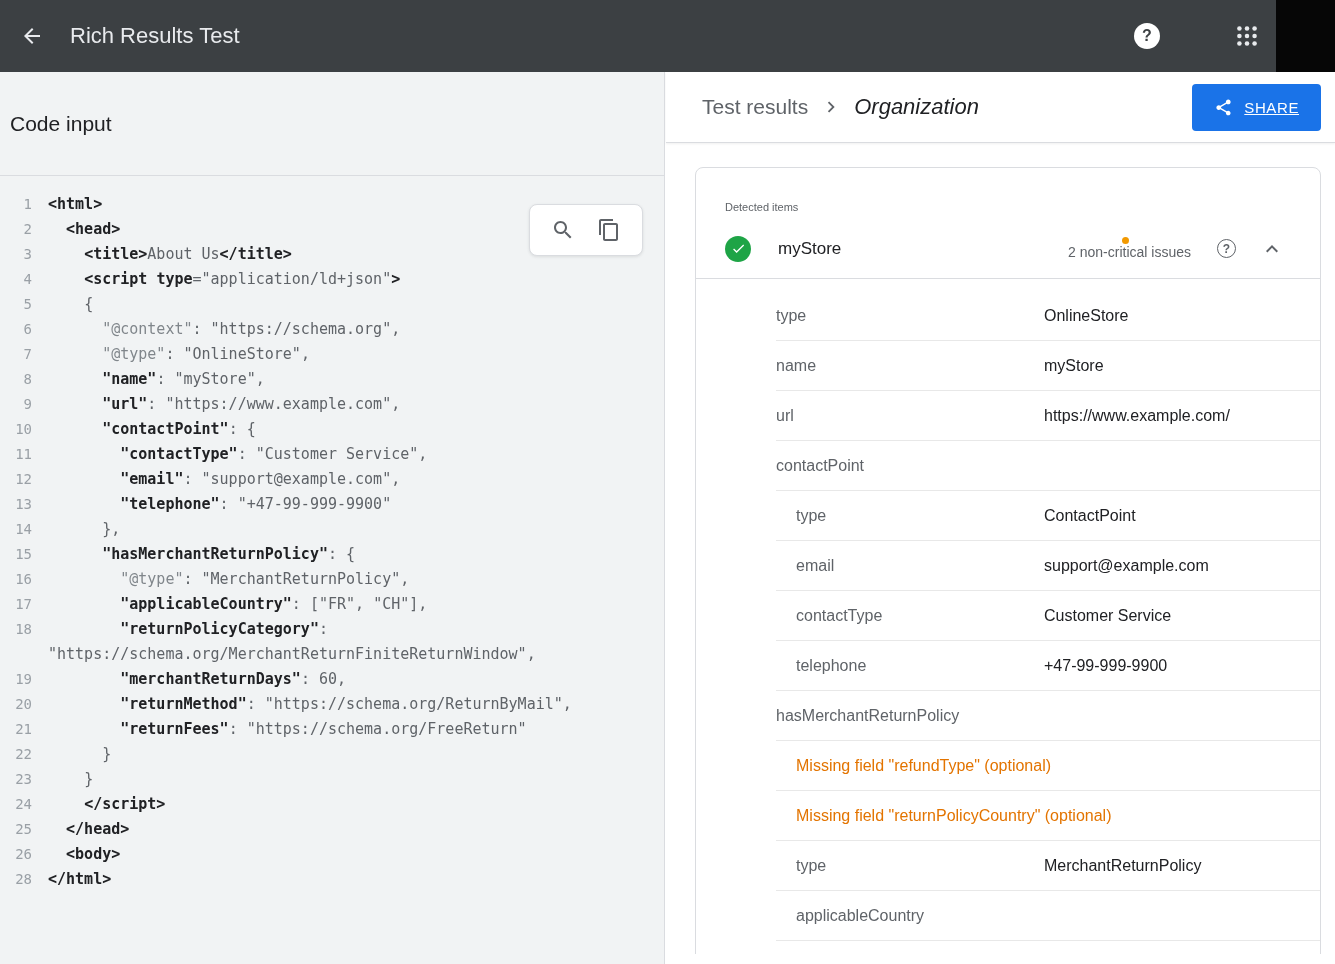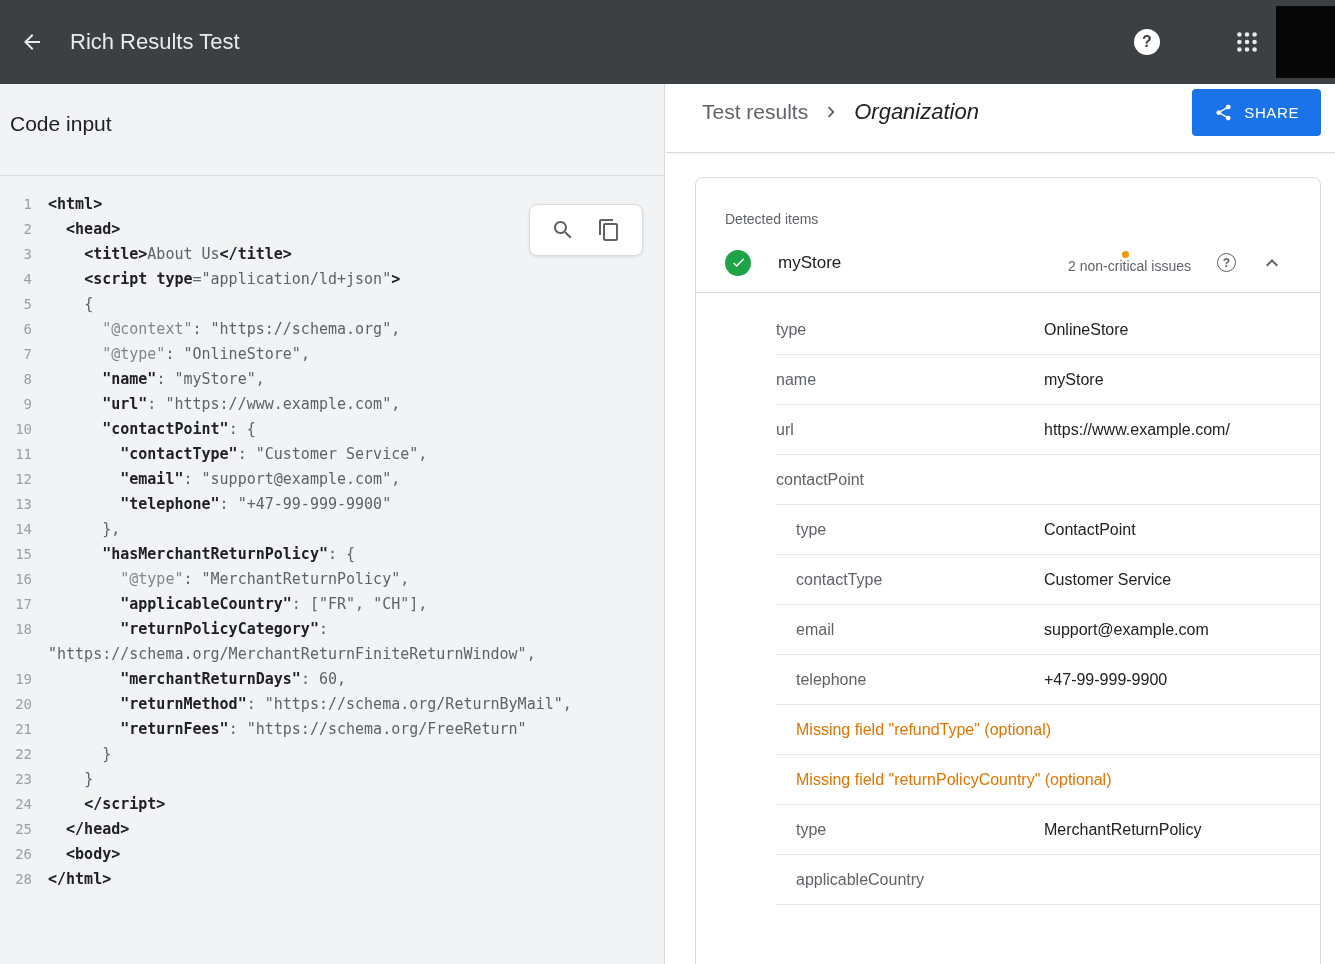--- a/index.html
+++ b/index.html
@@ -1,20 +1,20 @@
 <!DOCTYPE html>
 <html><head>
 <meta charset="utf-8">
 <style>
   * { margin:0; padding:0; box-sizing:border-box; }
   html,body { width:1335px; height:964px; overflow:hidden; background:#fff;
     font-family:"Liberation Sans", sans-serif; }
 
   
-  .topbar { position:absolute; top:0; left:0; width:1335px; height:84px;
+  .topbar { position:absolute; top:0; left:0; width:1335px; height:72px;
     background:#3c4043; display:flex; align-items:center; z-index:10; }
   .back-btn { background:none; border:none; margin-left:16px; width:32px; height:32px;
     display:flex; align-items:center; justify-content:center; cursor:pointer; }
   .topbar-title { color:#e8eaed; font-size:22px; font-weight:400; margin-left:22px; }
   .topbar-right { margin-left:auto; display:flex; align-items:center; height:100%; }
   .help-btn { background:none; border:none; cursor:pointer; margin-right:74px;
     width:26px; height:26px; border-radius:50%; background:#fff; color:#3c4043;
     font-size:16px; font-weight:700; display:flex; align-items:center; justify-content:center; }
   .apps-btn { background:none; border:none; cursor:pointer; width:26px; height:26px; margin-right:16px; }
   .blackbox { width:59px; height:72px; background:#060606; }
@@ -37,34 +37,34 @@
   .tok-pun { color:#5f6368; }
   .tok-num { color:#5f6368; }
   .code-tools { position:absolute; top:28px; right:21px; width:114px; height:52px;
     background:#fff; border:1px solid #dadce0; border-radius:8px;
     box-shadow:0 1px 3px rgba(60,64,67,.12);
     display:flex; align-items:center; justify-content:space-evenly; }
   .tool-btn { background:none; border:none; cursor:pointer; width:24px; height:24px; }
 
   
   .results-panel { position:absolute; top:72px; left:666px; right:0; bottom:0; background:#fff; }
-  .results-header { height:81px; border-bottom:1px solid #dadce0;
+  .results-header { height:71px; border-bottom:1px solid #dadce0;
     box-shadow:0 1px 2px rgba(60,64,67,.08); display:flex; align-items:center;
     padding:0 14px 0 36px; position:relative; z-index:3; background:#fff; }
   .crumb-parent { font-size:21px; color:#5f6368; cursor:pointer; }
   .crumb-chevron { margin:0 12px; display:flex; align-items:center; }
   .crumb-current { font-size:22px; color:#202124;font-style:italic; }
   .share-btn { margin-left:auto; background:#1a73e8; color:#fff; border:none;
     height:47px; border-radius:4px; padding:0 22px; display:flex; align-items:center;
     gap:11px; font-size:15px; font-weight:500; letter-spacing:.6px; cursor:pointer;
-    font-family:"Liberation Sans", sans-serif; }
+    font-family:"Liberation Sans", sans-serif;text-decoration:underline; }
 
   .results-body { padding:24px 14px 0 29px; height:calc(100% - 81px); overflow:hidden; }
   .card { border:1px solid #dadce0; border-radius:8px; background:#fff; height:860px; }
-  .card-title { margin:33px 0 0 29px; font-size:14px; color:#5f6368; }
+  .card-title { margin:33px 0 0 29px; font-size:11px; color:#5f6368; }
   .entity-row { display:flex; align-items:center; height:60px; margin-top:6px;
     padding:0 36px 0 29px; border-bottom:1px solid #dadce0; cursor:pointer; }
   .check-icon { flex:none; width:26px; height:26px; border-radius:50%; background:#1ea446;
     display:flex; align-items:center; justify-content:center; margin-right:27px; }
   .entity-name { font-size:17px; color:#202124; }
   .issues { margin-left:auto; display:flex; align-items:center; font-size:14px; color:#5f6368;flex-direction:column; }
   .issue-dot { width:7px; height:7px; border-radius:50%; background:#f29900; margin-right:8px; }
   .help-circle { margin-left:26px; width:19px; height:19px; border-radius:50%;
     border:1.5px solid #5f6368; color:#5f6368; font-size:12px; font-weight:700;
     display:flex; align-items:center; justify-content:center; cursor:pointer; }
@@ -302,34 +302,38 @@
           <div class="row section">
             <span class="k">contactPoint</span>
             <span class="divider"></span>
           </div>
           <div class="row kv indent">
             <span class="k">type</span>
             <span class="v">ContactPoint</span>
             <span class="divider"></span>
           </div>
           <div class="row kv indent">
+            <span class="k">email</span>
+            <span class="v">support@example.com</span>
+            <span class="divider"></span>
+          </div>
+          <div class="row kv indent">
             <span class="k">contactType</span>
             <span class="v">Customer Service</span>
             <span class="divider"></span>
           </div>
           <div class="row kv indent">
-            <span class="k">email</span>
-            <span class="v">support@example.com</span>
-            <span class="divider"></span>
-          </div>
-          <div class="row kv indent">
             <span class="k">telephone</span>
             <span class="v">+47-99-999-9900</span>
             <span class="divider"></span>
           </div>
+          <div class="row section">
+            <span class="k">hasMerchantReturnPolicy</span>
+            <span class="divider"></span>
+          </div>
           <div class="row warning indent">
             <span class="w">Missing field "refundType" (optional)</span>
             <span class="divider"></span>
           </div>
           <div class="row warning indent">
             <span class="w">Missing field "returnPolicyCountry" (optional)</span>
             <span class="divider"></span>
           </div>
           <div class="row kv indent">
             <span class="k">type</span>

